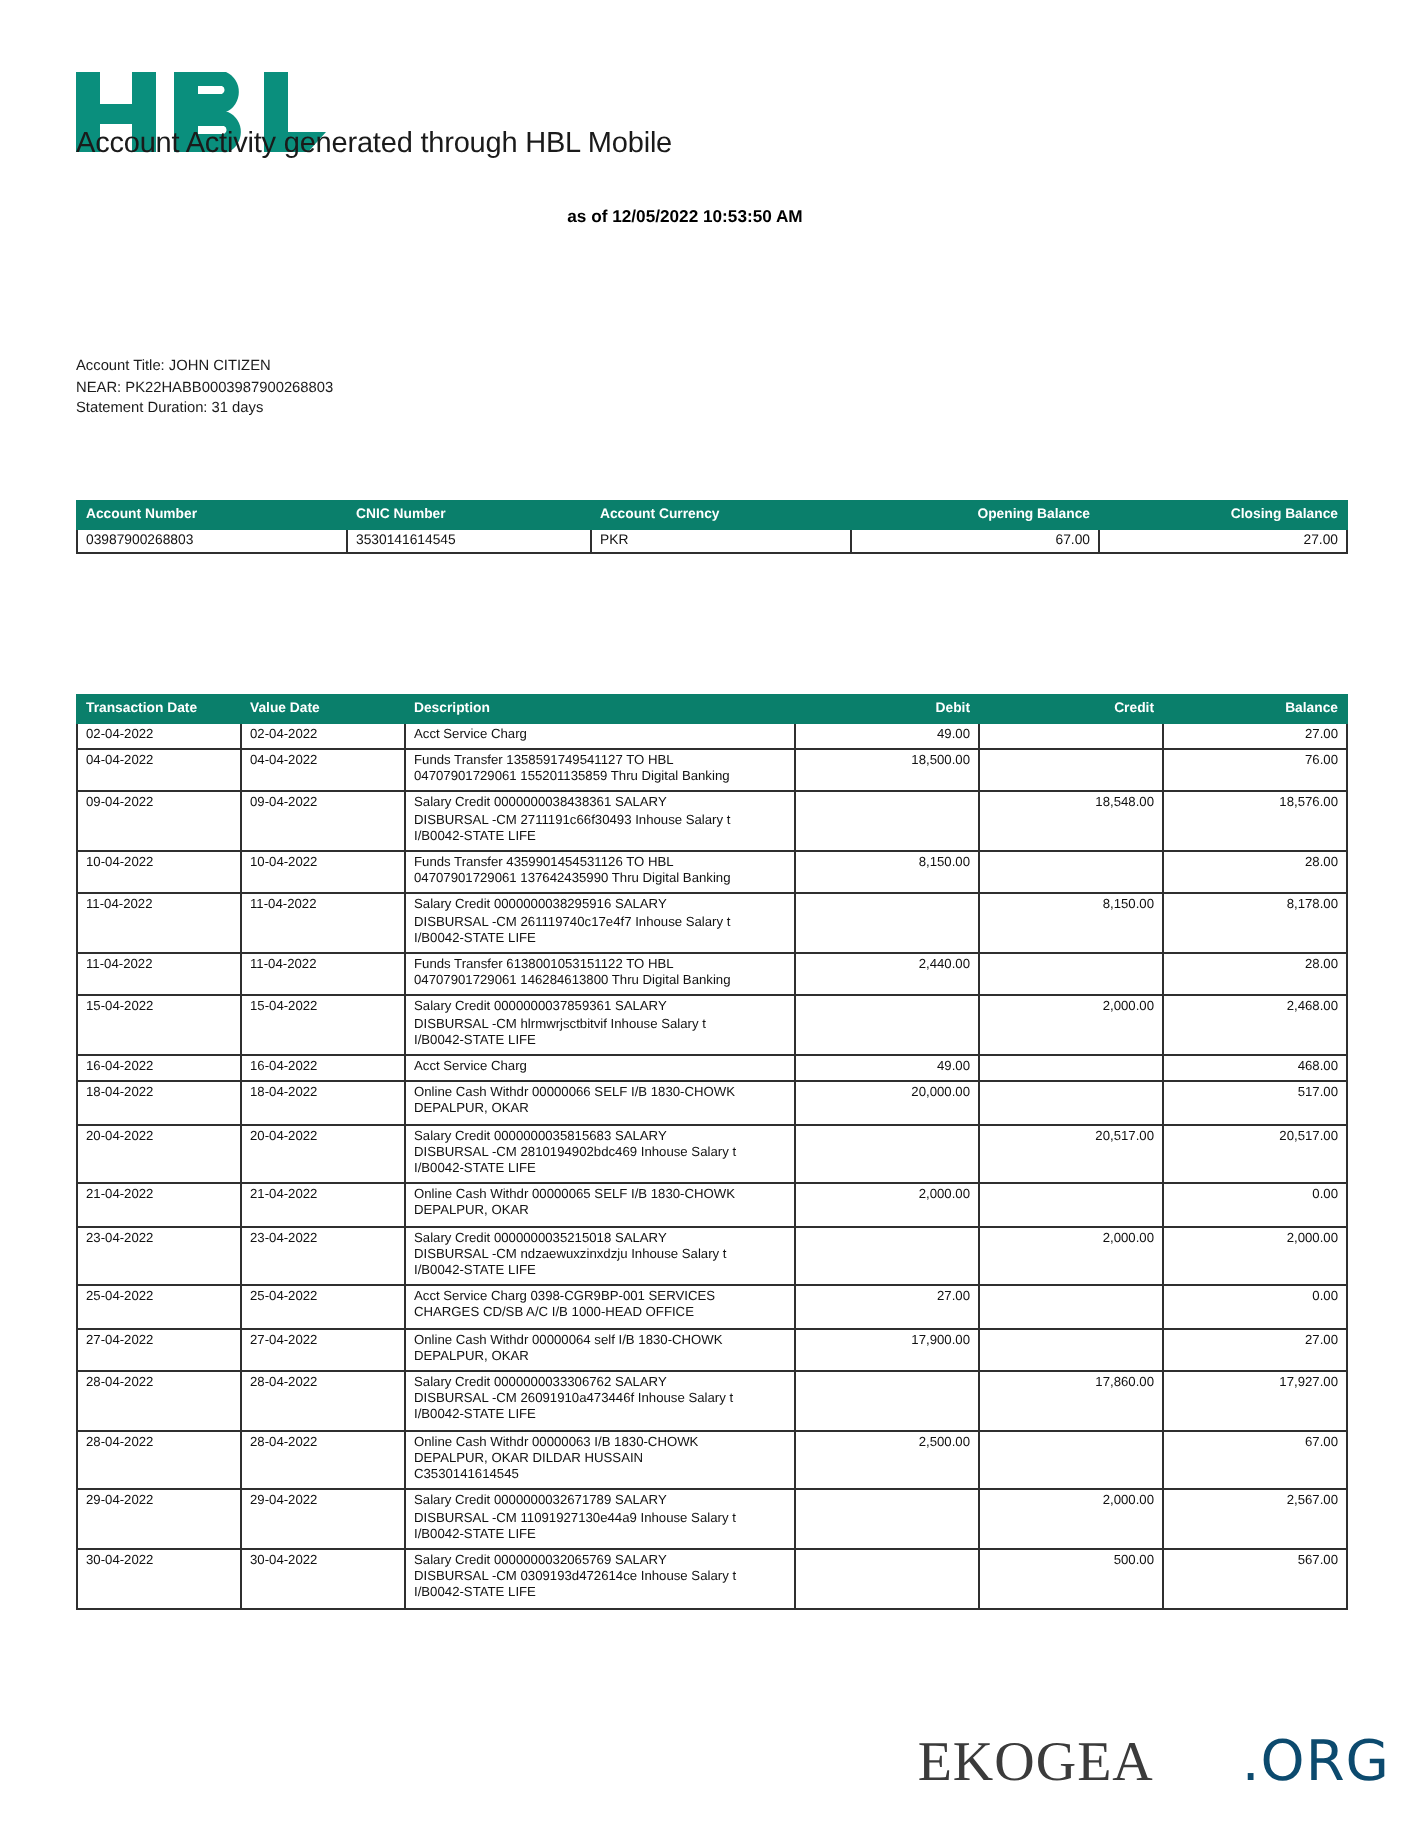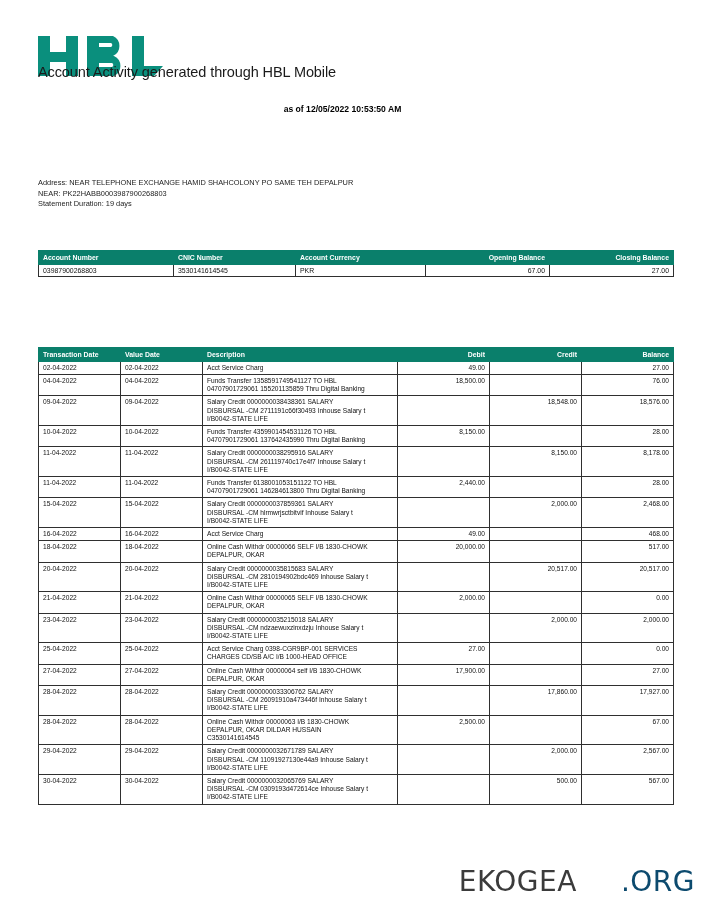--- a/index.html
+++ b/index.html
@@ -126,21 +126,21 @@
   
   .footer-brand {
     position: absolute;
     right: 14px;
     bottom: 18px;
     font-size: 28px;
     letter-spacing: 0.5px;
     font-family: "DejaVu Sans", sans-serif;
     font-weight: 400;
   }
-  .brand-main { color: #3b3b3b; }
+  .brand-main { color: #3b3b3b; font-family: Liberation Serif, serif; }
   .brand-tld  { color: #0c4a6e; margin-left: 44px; }
 </style>
 </head>
 <body>
 
 <div class="page">
 
   <div class="logo-wrap">
     <svg class="logo-svg" width="125" height="46" viewBox="0 0 125 46" aria-label="HBL">
       <g fill="#0a8f7d">
@@ -158,23 +158,23 @@
     </svg>
   </div>
 
   <div class="doc-title">Account Activity generated through HBL Mobile</div>
 
   <div class="asof-row">
     <span class="asof">as of 12/05/2022 10:53:50 AM</span>
   </div>
 
   <div class="acct-info">
-    <div>Address: NEAR TELEPHONE EXCHANGE HAMID SHAHCOLONY PO SAME TEH DEPALPUR</div>
+    <div>Account Title: JOHN CITIZEN</div>
     <div>NEAR: PK22HABB0003987900268803</div>
-    <div>Statement Duration: 19 days</div>
+    <div>Statement Duration: 31 days</div>
   </div>
 
   <table class="summary-table">
     <colgroup>
       <col style="width:135px">
       <col style="width:122px">
       <col style="width:130px">
       <col style="width:124px">
       <col style="width:124px">
     </colgroup>

